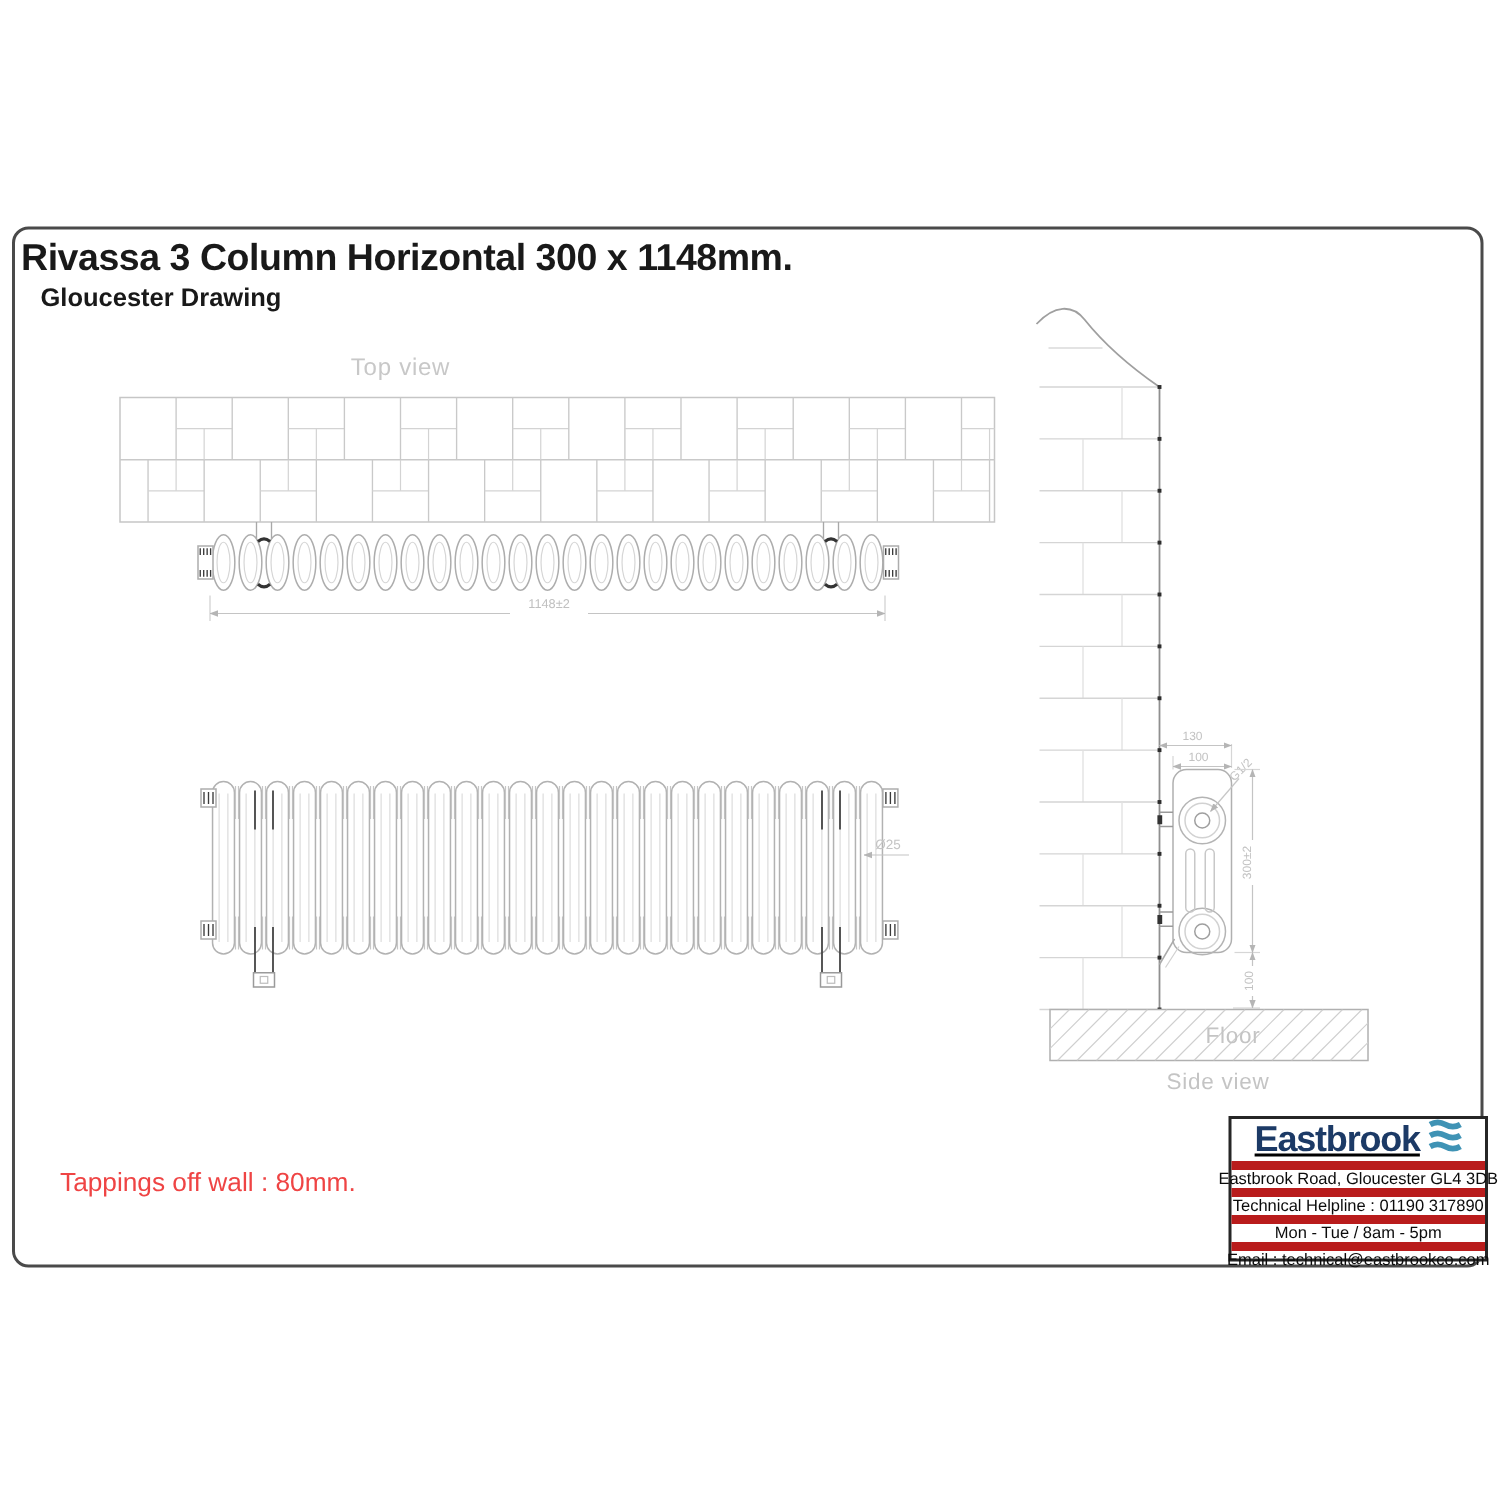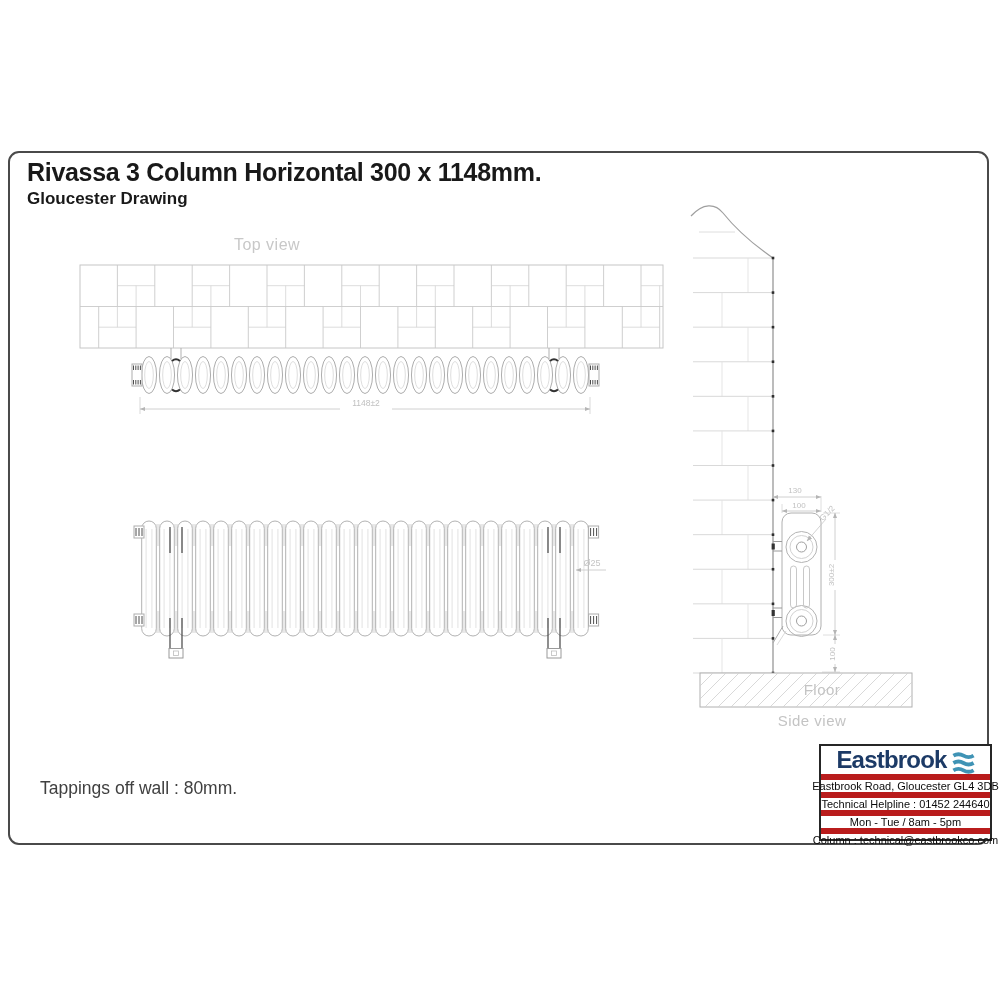--- a/index.html
+++ b/index.html
@@ -1,26 +1,26 @@
 <!DOCTYPE html>
 <html><head>
 <meta charset="utf-8">
 <style>
   html,body{margin:0;padding:0;background:#ffffff;}
   .page{position:relative;width:1000px;height:1000px;background:#fff;
         font-family:"Liberation Sans",sans-serif;overflow:hidden;}
   svg.draw{position:absolute;left:0;top:0;}
-  .title{position:absolute;left:27px;top:158px;font-size:25px;font-weight:700;
+  .title{position:absolute;left:14px;top:158px;font-size:25px;font-weight:700;
          color:#191919;letter-spacing:-0.3px;white-space:nowrap;}
   .subtitle{position:absolute;left:27px;top:189px;font-size:17px;font-weight:700;color:#191919;}
-  .note{position:absolute;left:40px;top:778px;font-size:17.5px;color:#404040;}
+  .note{position:absolute;left:40px;top:778px;font-size:17.5px;color:#ef4444;}
   .infobox{position:absolute;left:819px;top:744px;width:173px;height:97px;
            border:2px solid #262626;background:#fff;display:flex;flex-direction:column;
            box-sizing:border-box;}
-  .logo-row{height:34px;display:flex;align-items:flex-end;justify-content:center;gap:5px;}
+  .logo-row{height:34px;display:flex;align-items:flex-start;justify-content:center;gap:5px;text-decoration:underline;}
   .brand{font-size:24px;font-weight:700;letter-spacing:-0.8px;}
   .info-row{flex:1;display:flex;align-items:center;justify-content:center;
             border-top:6px solid #b91c1c;font-size:11px;color:#0b0b0b;white-space:nowrap;}
   text{font-family:"Liberation Sans",sans-serif;}
 </style>
 </head>
 <body>
 
 <div class="page">
 
@@ -527,17 +527,17 @@
   <div class="infobox">
     <div class="logo-row">
       <span class="brand" style="color: rgb(28, 58, 102);">Eastbrook</span>
       <svg width="23" height="22" viewBox="0 0 24 24">
         <path d="M1 4 q5.5 -3.2 11 0 q5.5 3.2 11 0" fill="none" stroke-width="4.2" stroke="#3f93b5"></path>
         <path d="M1 12 q5.5 -3.2 11 0 q5.5 3.2 11 0" fill="none" stroke-width="4.2" stroke="#3f93b5"></path>
         <path d="M1 20 q5.5 -3.2 11 0 q5.5 3.2 11 0" fill="none" stroke-width="4.2" stroke="#3f93b5"></path>
       </svg>
     </div>
     <div class="info-row">Eastbrook Road, Gloucester GL4 3DB</div>
-    <div class="info-row">Technical Helpline : 01452 244640</div>
+    <div class="info-row">Technical Helpline : 01190 317890</div>
     <div class="info-row">Mon - Tue / 8am - 5pm</div>
-    <div class="info-row">Column : technical@eastbrookco.com</div>
+    <div class="info-row">Email : technical@eastbrookco.com</div>
   </div>
 </div>
 
 </body></html>

